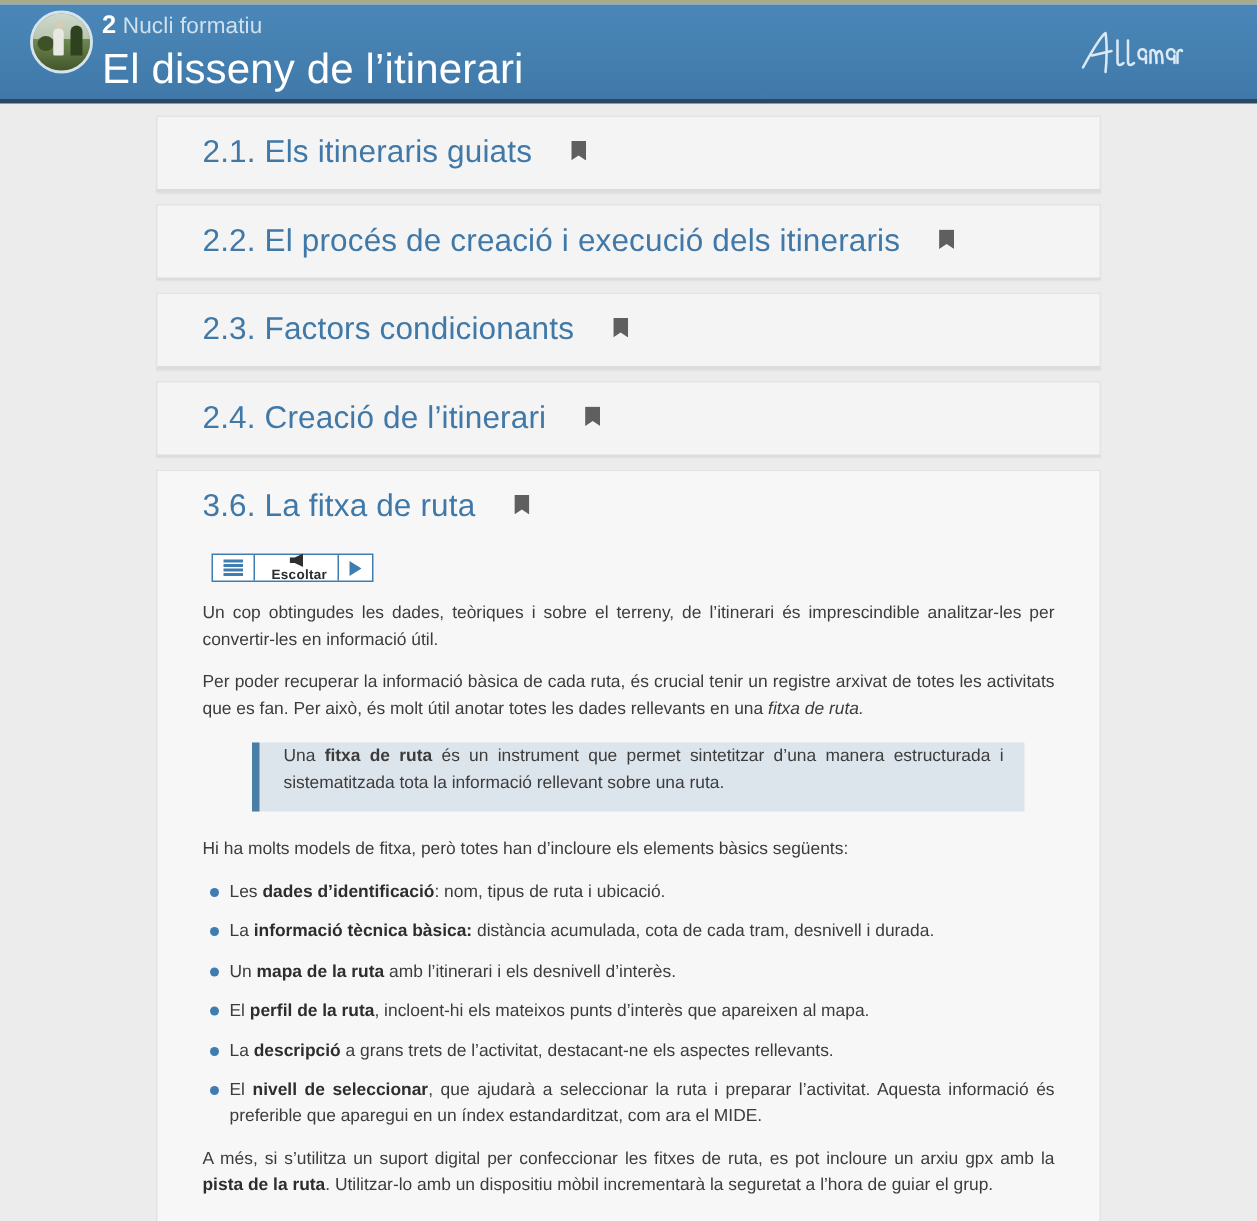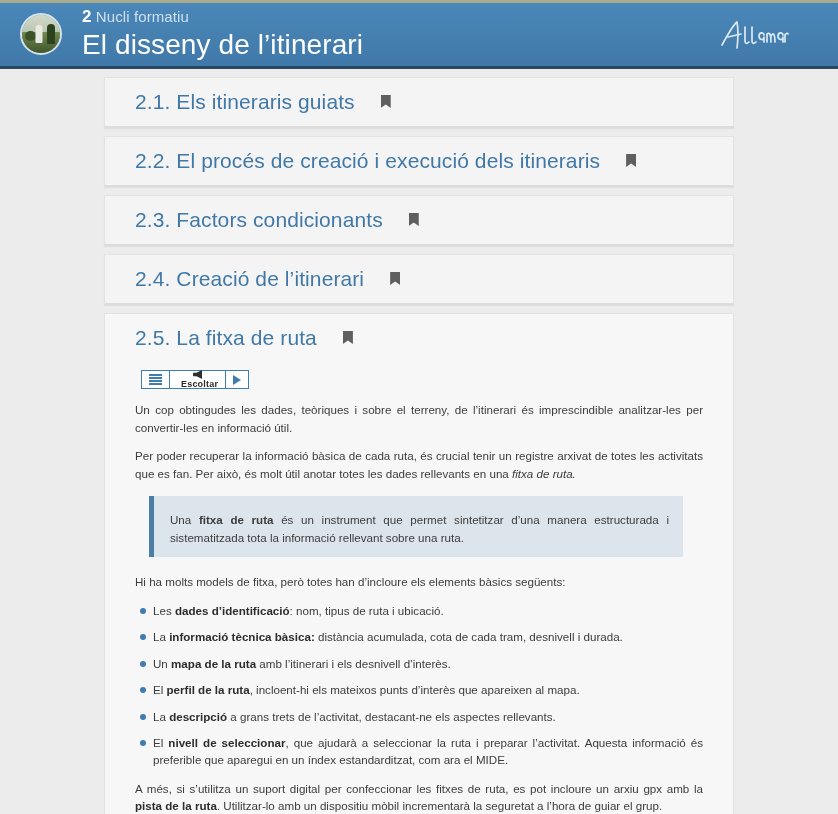--- a/index.html
+++ b/index.html
@@ -30,22 +30,22 @@
     background: linear-gradient(to bottom, #4a87b8 0%, #4079a9 100%);
     border-bottom: 3px solid #2a4861;
     display: flex;
     align-items: center;
     padding: 0 18px 0 20px;
     position: relative;
   }
 
   .header-left {
     display: flex;
-    align-items: center;
-    gap: 20px;
+    align-items: flex-start;
+    gap: 6px;
   }
 
   .avatar {
     width: 42px;
     height: 42px;
     border-radius: 50%;
     border: 2px solid #d6e3ee;
     overflow: hidden;
     flex: 0 0 auto;
     position: relative;
@@ -220,22 +220,22 @@
     margin-bottom: 11px;
     hyphens: auto;
   }
   p.body em { font-style: italic; }
   p.body b, li b { font-weight: bold; color: #2d2d2d; }
 
   
   .callout {
     background: #dde5ec;
     border-left: 5px solid #4a7fa5;
-    margin: 14px 20px 16px 14px;
-    padding: 15px 14px 10px 16px;
+    margin: 14px 20px 16px 33px;
+    padding: 0 14px 10px 16px;
   }
   .callout p {
     font-size: 11.6px;
     line-height: 1.55;
     color: #3c3c3c;
     text-align: justify;
     hyphens: auto;
   }
 
   
@@ -324,21 +324,21 @@
 
   <div class="card">
     <div class="sec-head">
       <span class="sec-title">2.4. Creació de l’itinerari</span>
       <span class="bookmark"></span>
     </div>
   </div>
 
   <div class="card open">
     <div class="sec-head">
-      <span class="sec-title">2.5. La fitxa de ruta</span>
+      <span class="sec-title">3.6. La fitxa de ruta</span>
       <span class="bookmark"></span>
     </div>
 
     <div class="sec-body">
 
       <div class="audio-bar">
         <div class="audio-seg">
           <span class="ab-menu">
               <i></i>
               <i></i>

